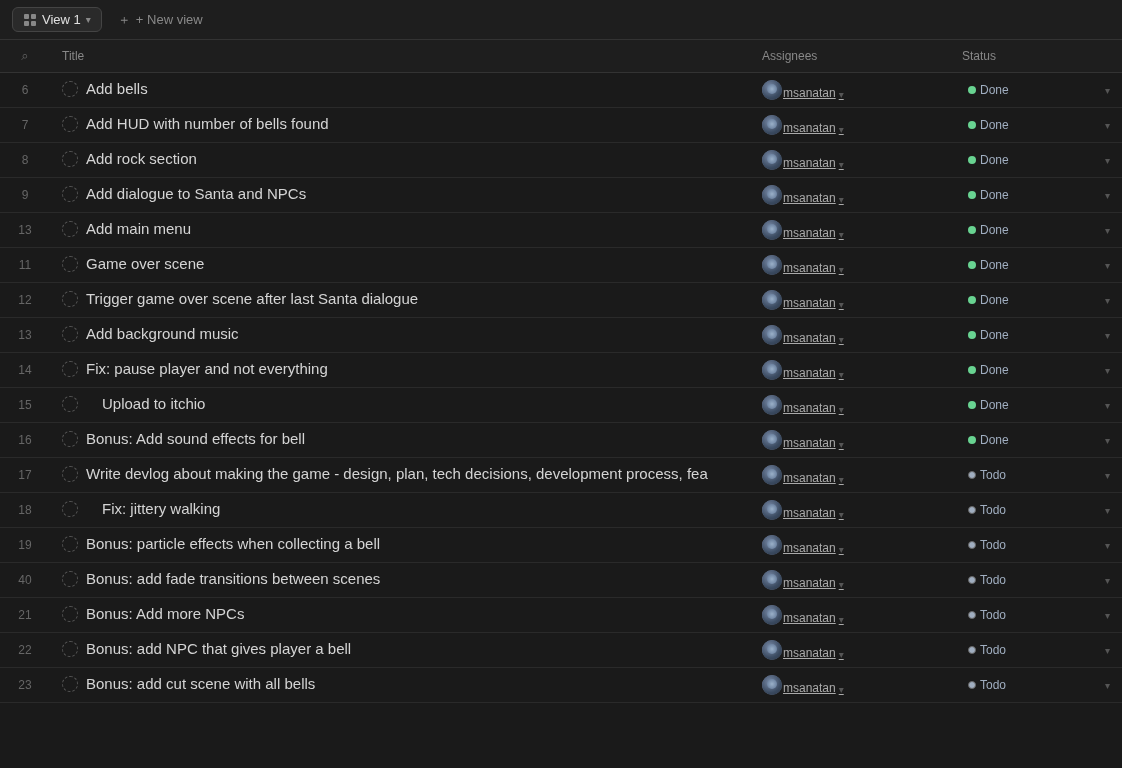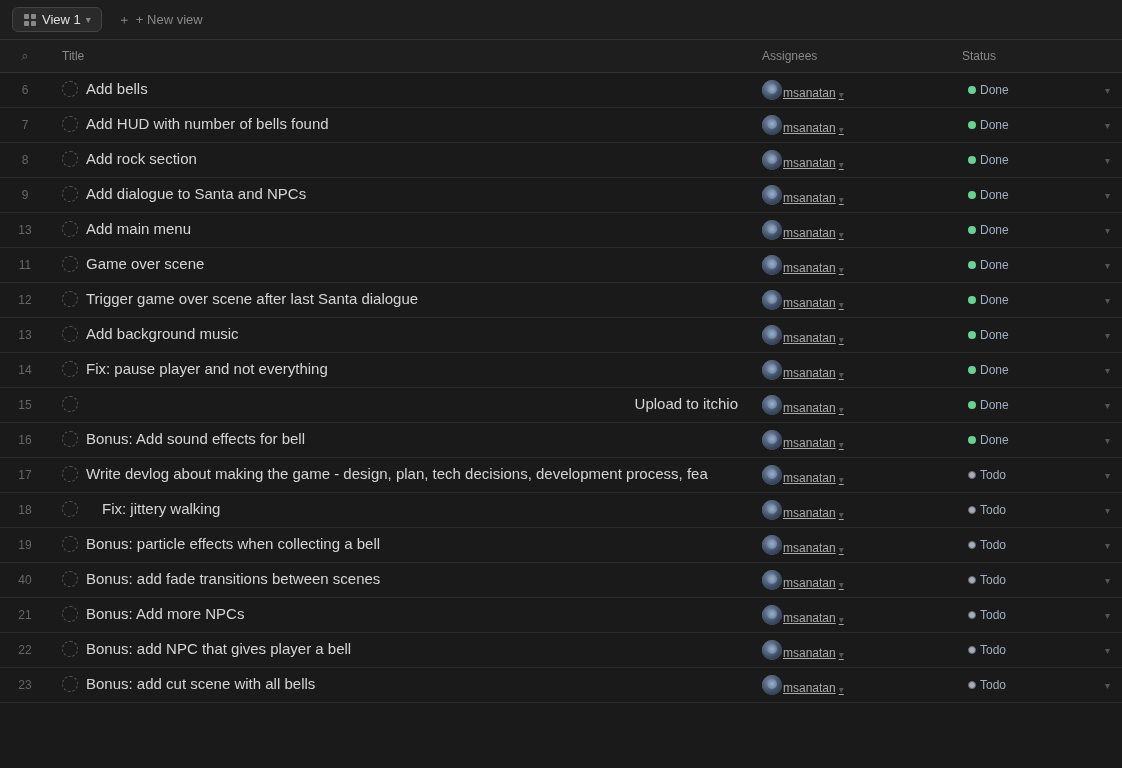--- a/index.html
+++ b/index.html
@@ -488,21 +488,21 @@
               <span class="status-badge status-done">
                 <span style="width:8px;height:8px;border-radius:50%;background:#68d391;display:inline-block;"></span>
                 <span>Done</span>
               </span>
               <span class="chevron-down">▾</span>
             </div>
           </td>
         </tr>
         <tr>
           <td class="num-col">15</td>
-          <td class="title-col" style="display: flex; align-items: center; gap: 24px; justify-content: space-between;">
+          <td class="title-col" style="display: flex; align-items: center; gap: 24px;">
             <span class="circle-icon"></span>
             <span class="title-text" style="cursor: pointer;">Upload to itchio</span>
           </td>
           <td class="assignees-col">
             <div class="assignee-wrap">
               <div class="avatar">
                 <div class="avatar-img"></div>
               </div>
               <span class="assignee-name">msanatan</span>
               <span class="chevron-down">▾</span>

